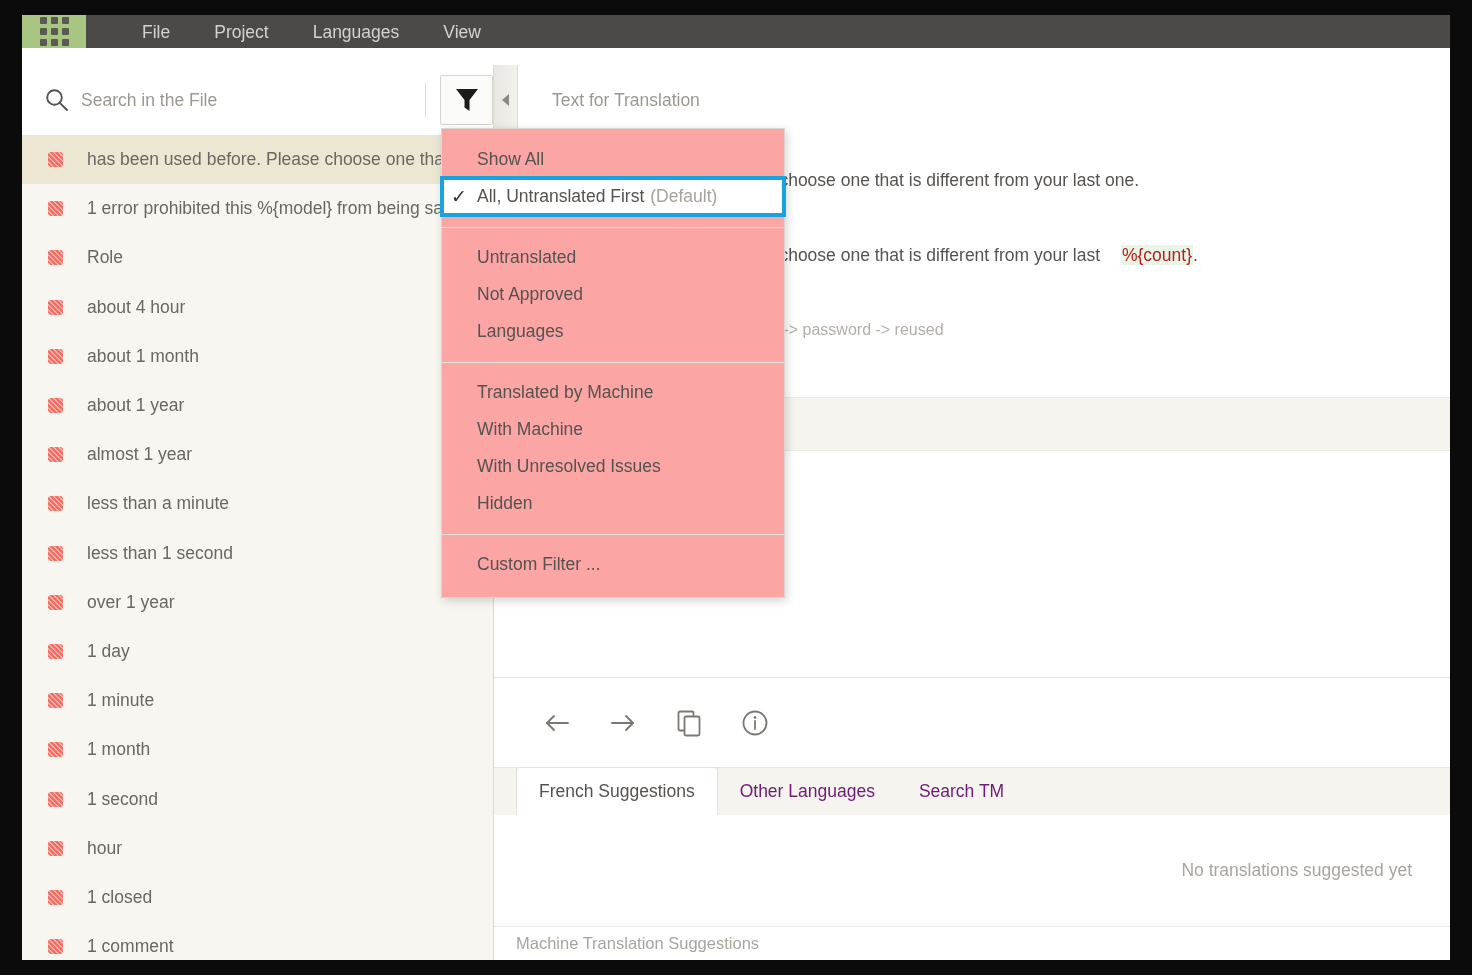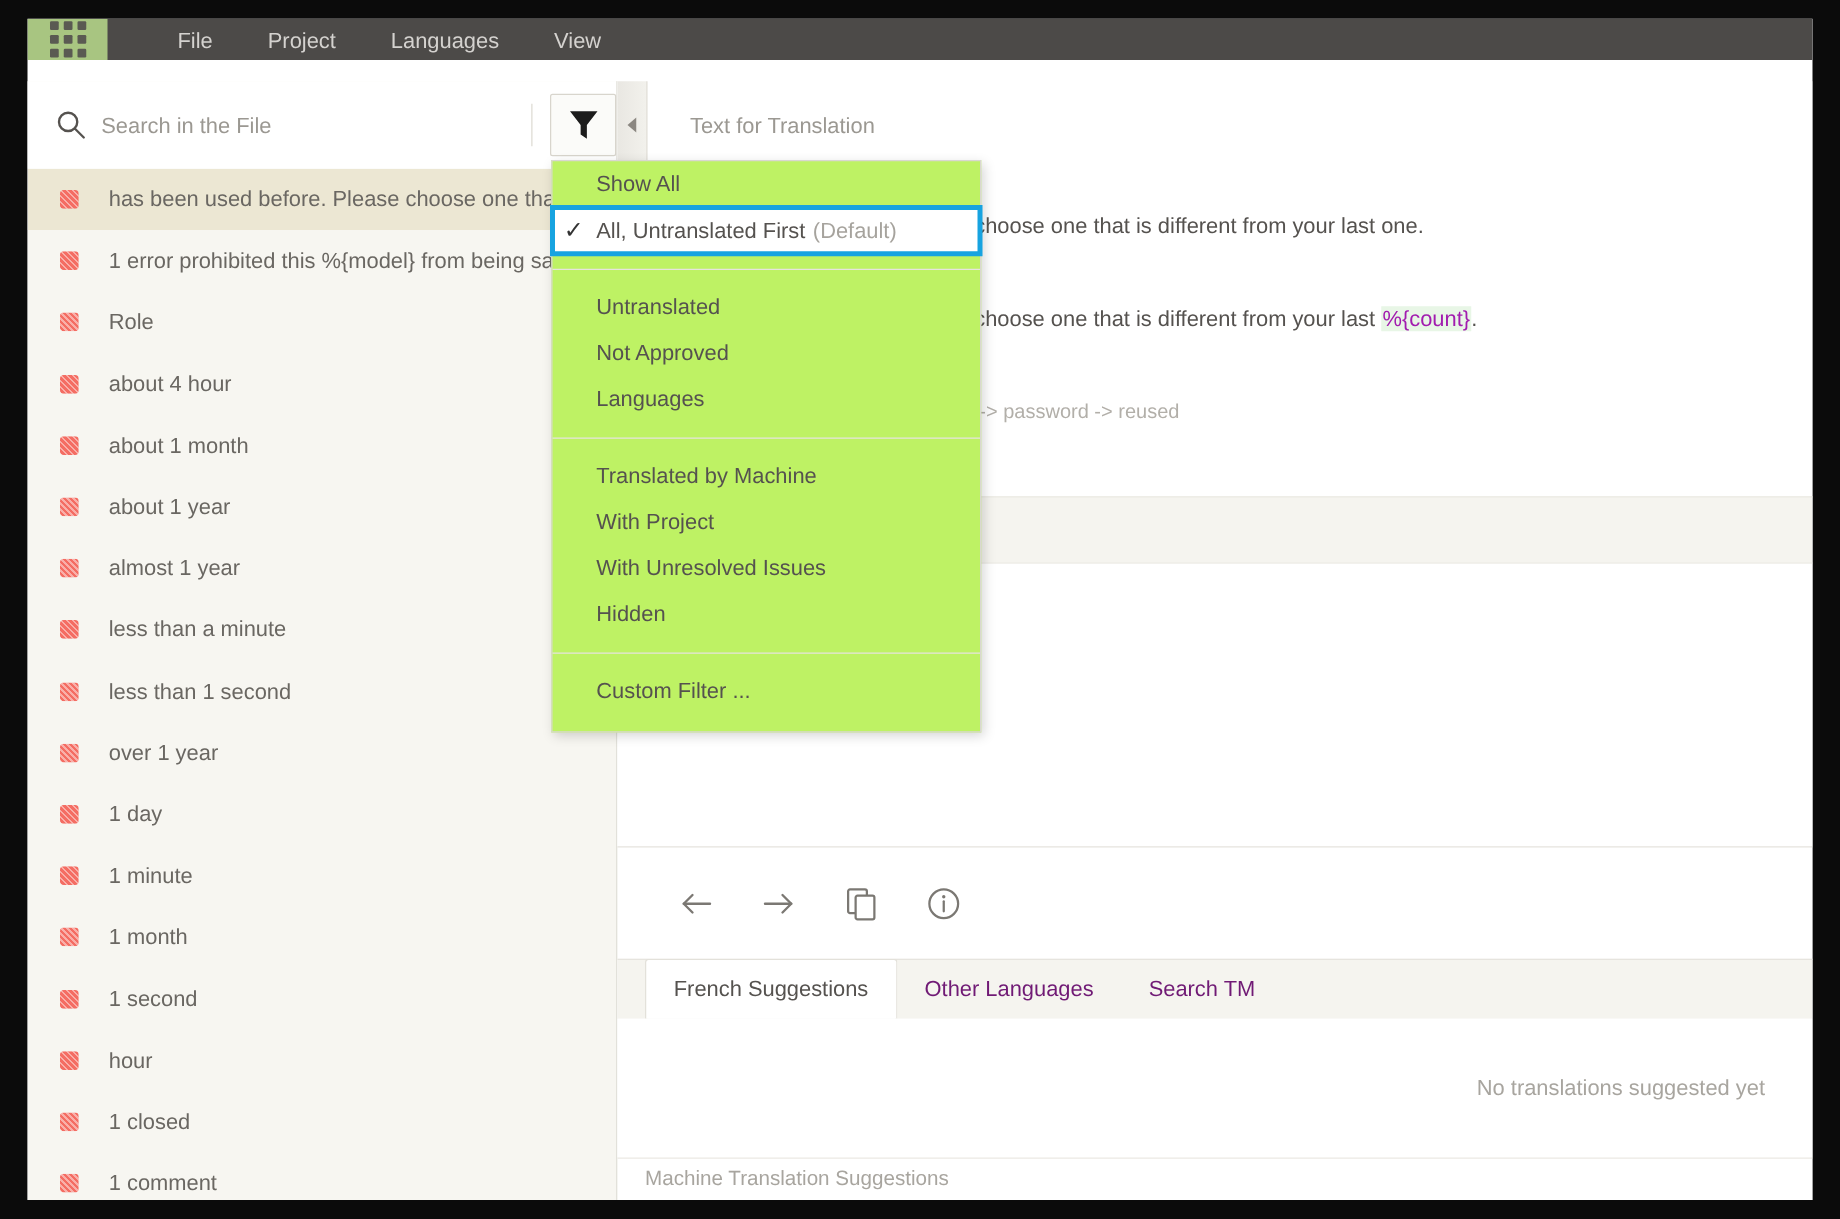--- a/index.html
+++ b/index.html
@@ -200,23 +200,24 @@
   }
   .source-line {
     font-size: 17.5px;
     color: #55524f;
     line-height: 1.5;
     padding: 0 24px;
   }
   #source-singular { margin-top: 32px; }
   #source-plural   { margin-top: 49px; }
   .placeholder-token {
-    color: #a21caf;
+    color: #b91c1c;
     background: #e8f6e6;
     padding: 0 1px;
+    margin-left: 16px;
   }
   #source-path {
     margin-top: 52px;
     font-size: 16px;
     color: #b2afa9;
     padding: 0 24px;
   }
 
   
   #plural-strip {
@@ -321,25 +322,25 @@
   #mt-label {
     font-size: 16.5px;
     color: #a8a59f;
   }
 
   
   #filter-menu {
     position: absolute;
     left: 419px; top: 113px;
     width: 344px;
-    background: #bef264;
+    background: #fca5a5;
     border: 1px solid #d9d7d1;
     box-shadow: 2px 3px 9px rgba(0,0,0,0.17);
     z-index: 100;
-    padding: 0 0 14px 0;
+    padding: 12px 0 14px 0;
   }
   .menu-row {
     position: relative;
     height: 37px;
     display: flex;
     align-items: center;
     padding-left: 35px;
     font-size: 17.5px;
     color: #55524f;
     cursor: pointer;
@@ -575,21 +576,21 @@
         </div>
       </div>
 
       <div class="menu-sep"></div>
 
       <div class="menu-group">
         <div class="menu-row">
           <span>Translated by Machine</span>
         </div>
         <div class="menu-row">
-          <span>With Project</span>
+          <span>With Machine</span>
         </div>
         <div class="menu-row">
           <span>With Unresolved Issues</span>
         </div>
         <div class="menu-row">
           <span>Hidden</span>
         </div>
       </div>
 
       <div class="menu-sep"></div>

